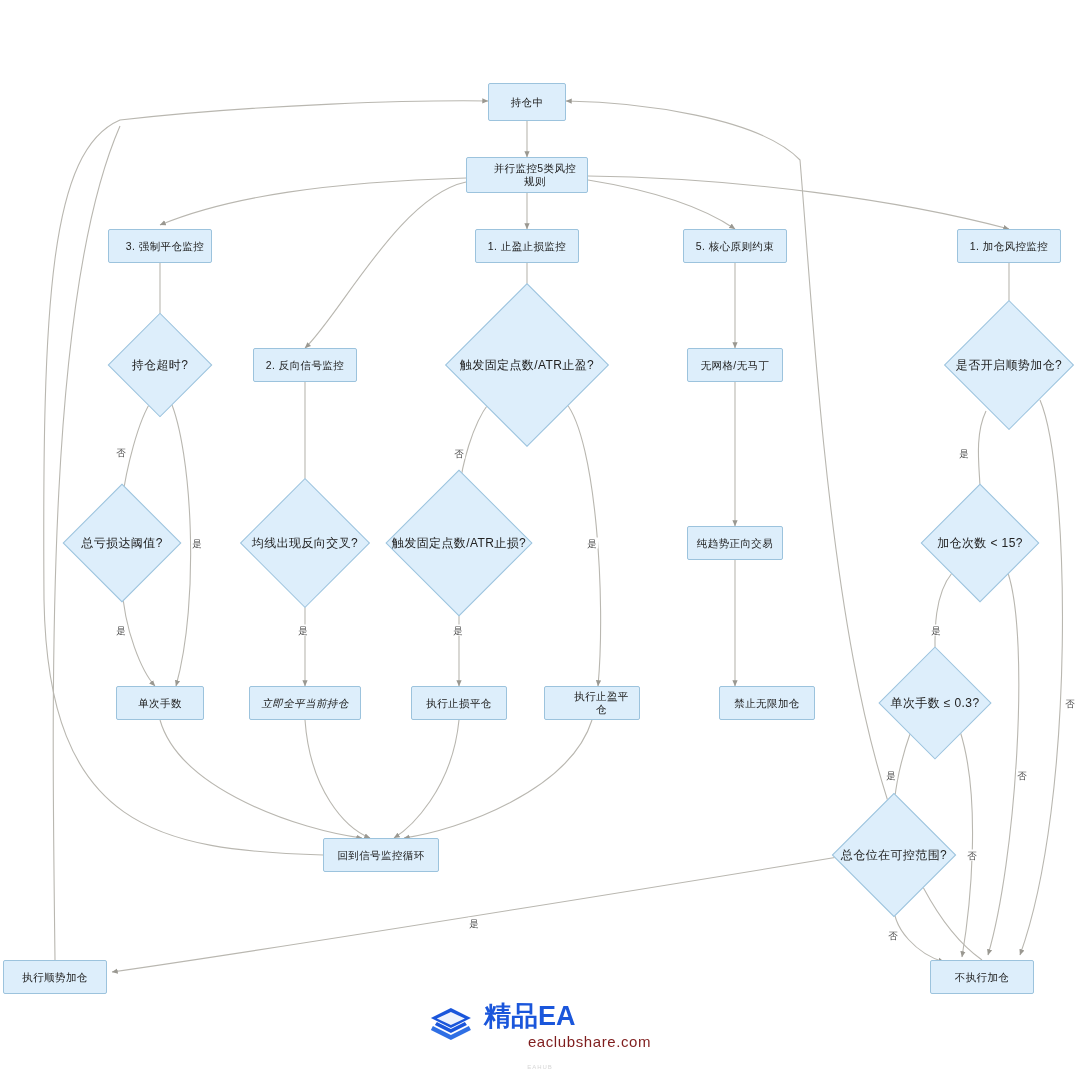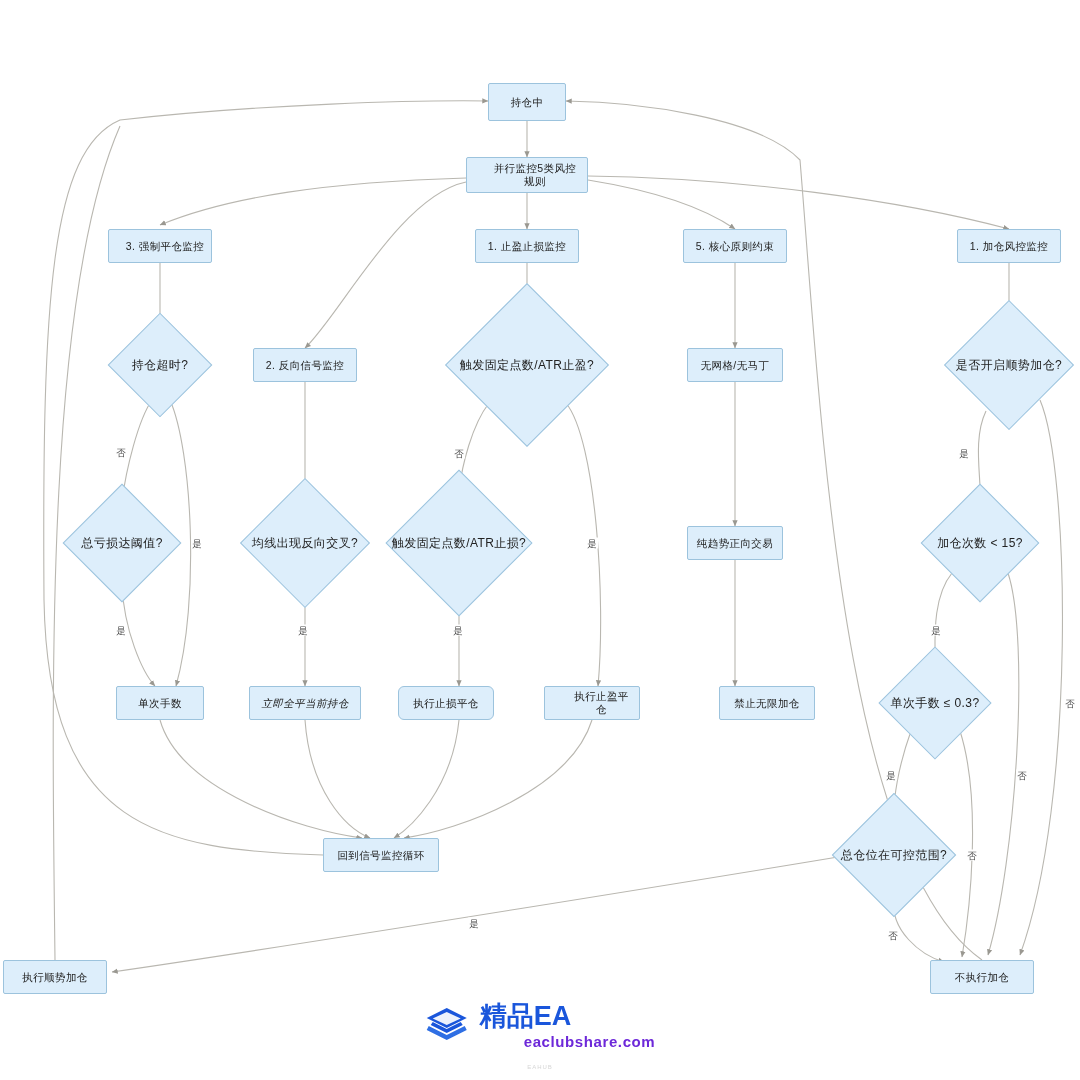--- a/index.html
+++ b/index.html
@@ -100,22 +100,22 @@
   }
   #wm-text { display: flex; flex-direction: column; line-height: 1; }
   #wm-title {
     font-size: 27px;
     font-weight: bold;
     color: #1a56db;
     letter-spacing: 0px;
   }
   #wm-sub {
     font-size: 15px;
-    font-weight: bold;
-    color: #6d28d9;
+    font-weight: normal;
+    color: #7f1d1d;
     letter-spacing: .6px;
     margin-top: 4px;
     margin-left: 44px;
   }
   #wm-tiny {
     position: absolute;
     left: 540px;
     top: 1067px;
     transform: translate(-50%, -50%);
     font-size: 6px;
@@ -240,21 +240,21 @@
       <div class="diamond-wrap" style="left: 980px; top: 543px; width: 84px; height: 84px;">
         <div class="diamond-shape"></div>
         <div class="diamond-txt">加仓次数 &lt; 15?</div>
       </div>
       <div class="node rect" style="left: 160px; top: 703px; width: 88px; height: 34px;">
         <span>单次手数</span>
       </div>
       <div class="node rect" style="left: 305px; top: 703px; width: 112px; height: 34px; font-style: italic;">
         <span>立即全平当前持仓</span>
       </div>
-      <div class="node rect" style="left: 446px; top: 703px; width: 96px; height: 34px; border-radius: 6px;">
+      <div class="node rect" style="left: 459px; top: 703px; width: 96px; height: 34px;">
         <span>执行止损平仓</span>
       </div>
       <div class="node rect" style="left: 592px; top: 703px; width: 96px; height: 34px; padding-left: 25px;">
         <span>执行止盈平仓</span>
       </div>
       <div class="node rect" style="left: 767px; top: 703px; width: 96px; height: 34px; font-family: Liberation Serif, serif;">
         <span>禁止无限加仓</span>
       </div>
       <div class="diamond-wrap" style="left: 935px; top: 703px; width: 80px; height: 80px;">
         <div class="diamond-shape"></div>

